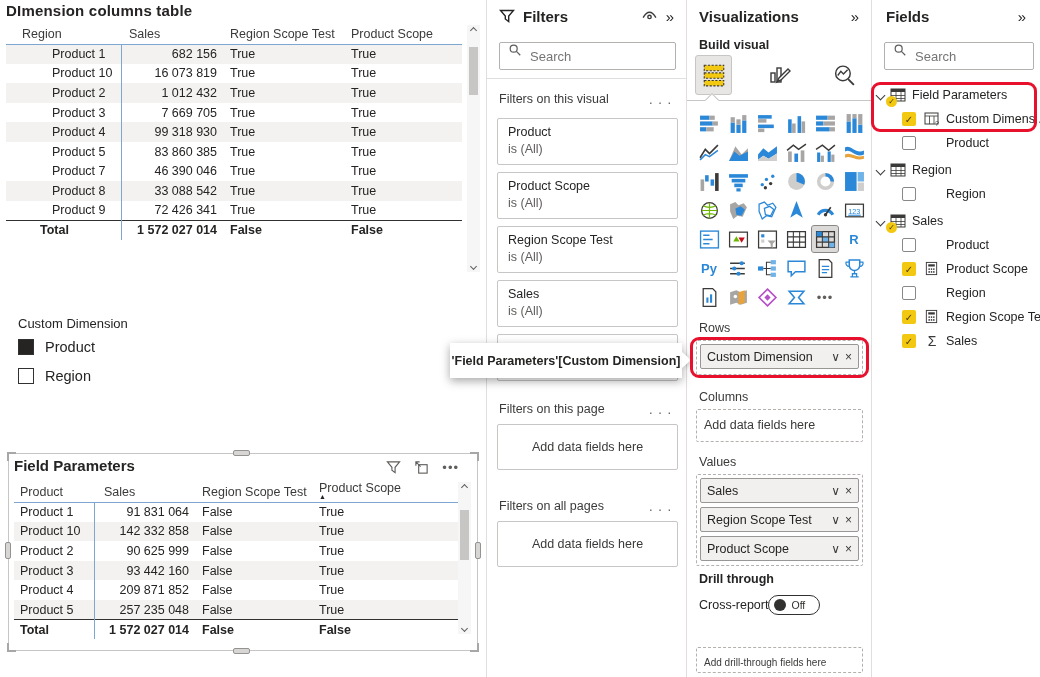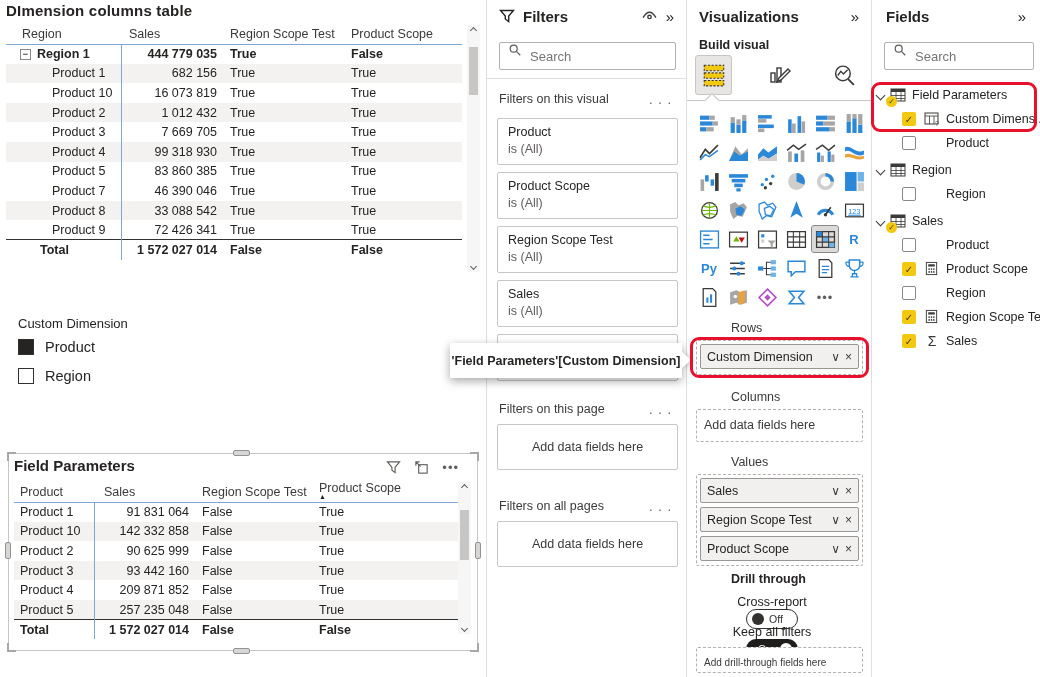--- a/index.html
+++ b/index.html
@@ -86,31 +86,31 @@
   .viz-tab { width:38px; height:40px; display:flex; align-items:center; justify-content:center; border-radius:3px; }
   .viz-tab.sel { background:#e8e6e4; border:1px solid #c8c6c4; }
   .viz-tab + .viz-tab { margin-left:28px; }
   .tab-divider { position:absolute; left:0; top:100px; width:185px; border-top:1px solid #c8c6c4; }
   .notch { position:absolute; left:20px; top:95px; width:10px; height:10px; background:#fff; border-left:1px solid #c8c6c4; border-top:1px solid #c8c6c4; transform:rotate(45deg); }
   .gallery { position:absolute; left:9px; top:110px; display:grid; grid-template-columns:repeat(6,29px); grid-auto-rows:29px; }
   .gi { width:26px; height:26px; display:flex; align-items:center; justify-content:center; cursor:pointer; border-radius:2px; }
   .gi svg { width:21px; height:21px; }
   .gi.sel { background:#dcdad8; outline:1px solid #8a8886; }
   .gi .txt { font-size:13px; font-weight:700; color:#2b88d8; }
-  .well-label { position:absolute; left:12px; font-size:12.5px; color:#3b3a39;margin-left:32px; }
+  .well-label { position:absolute; left:12px; font-size:12.5px; color:#3b3a39; }
   .well-label.b { font-weight:700; color:#252423; }
   .well { position:absolute; left:9px; width:167px; border:1px dashed #b3b0ad; border-radius:2px; padding:3px; background:#fff; }
   .pill { height:25px; background:#f1f0ef; border:1px solid #99979
 
 5; border-radius:2px; display:flex; align-items:center; padding:0 6px; font-size:12.5px; margin-bottom:4px; border:1px solid #999795; }
   .pill:last-child { margin-bottom:0; }
   .pill .p-lbl { flex:1; white-space:nowrap; overflow:hidden; }
   .pill .p-ctl { color:#3b3a39; font-size:12px; margin-left:5px; cursor:pointer; }
   .well .placeholder { font-size:12.5px; color:#3b3a39; padding:5px 4px; }
-  .toggle-row { position:absolute; left:4px; width:162px; display:flex; align-items:center; justify-content:flex-start; font-size:12.5px;flex-direction:column; }
+  .toggle-row { position:absolute; left:12px; width:162px; display:flex; align-items:center; justify-content:flex-start; font-size:12.5px; }
   .tg { width:52px; height:20px; border-radius:10px; display:flex; align-items:center; font-size:10.5px; cursor:pointer; }
   .tg.off { border:1px solid #323130; background:#fff; padding:0 5px; gap:5px; color:#323130; }
   .tg.off .dot { width:12px; height:12px; border-radius:50%; background:#323130; }
   .tg.on { background:#1f1e1d; color:#fff; padding:0 6px; gap:8px; justify-content:flex-end; }
   .tg.on .dot { width:12px; height:12px; border-radius:50%; background:#fff; }
 
   
   .tree { position:absolute; left:0; top:80px; width:168px; }
   .tree-row { position:relative; height:24px; display:flex; align-items:center; font-size:12.5px; color:#252423; cursor:pointer; white-space:nowrap; }
   .tree-row.parent { padding-left:5px; margin-top:3px; }
@@ -143,26 +143,20 @@
         </colgroup>
       <thead>
         <tr>
           <th style="padding-left:16px">Region</th>
           <th style="padding-left:8px">Sales</th>
           <th class="colpad">Region Scope Test</th>
           <th style="padding-left:5px">Product Scope</th>
         </tr>
       </thead>
       <tbody>
-        <tr class="group">
-          <td style="padding-left:14px"><span class="collapse-box">−</span><span>Region 1</span></td>
-          <td class="num">444 779 035</td>
-          <td class="colpad">True</td>
-          <td style="padding-left:5px">False</td>
-        </tr>
         <tr class="striped">
             <td class="cell-ind">Product 1</td>
             <td class="num">682 156</td>
             <td class="colpad">True</td>
             <td style="padding-left:5px">True</td>
           </tr>
         <tr>
             <td class="cell-ind">Product 10</td>
             <td class="num">16 073 819</td>
             <td class="colpad">True</td>
@@ -748,27 +742,20 @@
     </div>
 
     <div class="well-label b" style="top:572px;">Drill through</div>
     <div class="toggle-row" style="top:595px;">
       <span>Cross-report</span>
       <span class="tg off">
           <span class="dot"></span>
           <span>Off</span>
         </span>
     </div>
-    <div class="toggle-row" style="top:625px;">
-      <span>Keep all filters</span>
-      <span class="tg on">
-          <span>On</span>
-          <span class="dot"></span>
-        </span>
-    </div>
     <div class="well" style="top:647px; height:26px; padding:4px 3px;">
       <span style="font-size:10px; color:#3b3a39; padding-left:4px;">Add drill-through fields here</span>
     </div>
   </div>
 
   <div class="pane fields-pane">
     <div class="pane-head" style="padding:0 14px;">
       <span class="pane-title">Fields</span>
       <span class="pane-collapse">»</span>
     </div>

